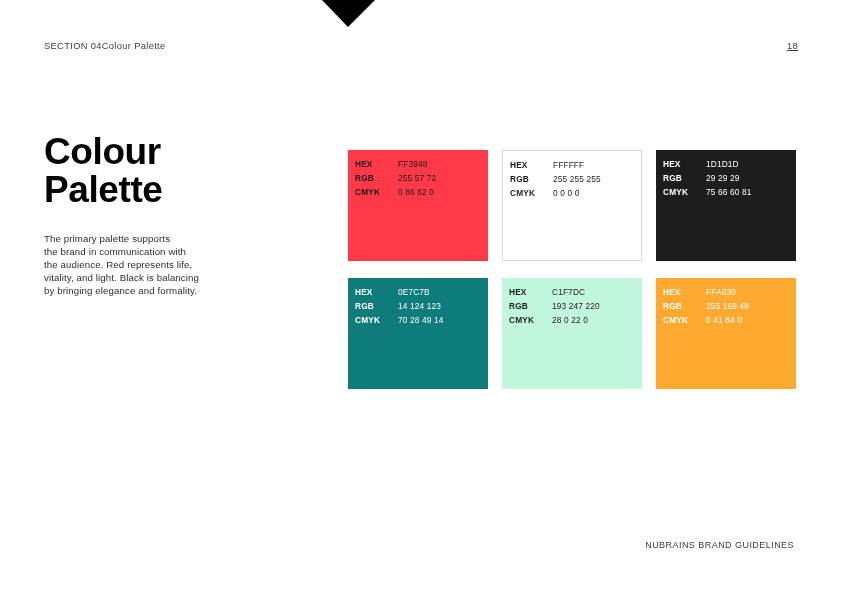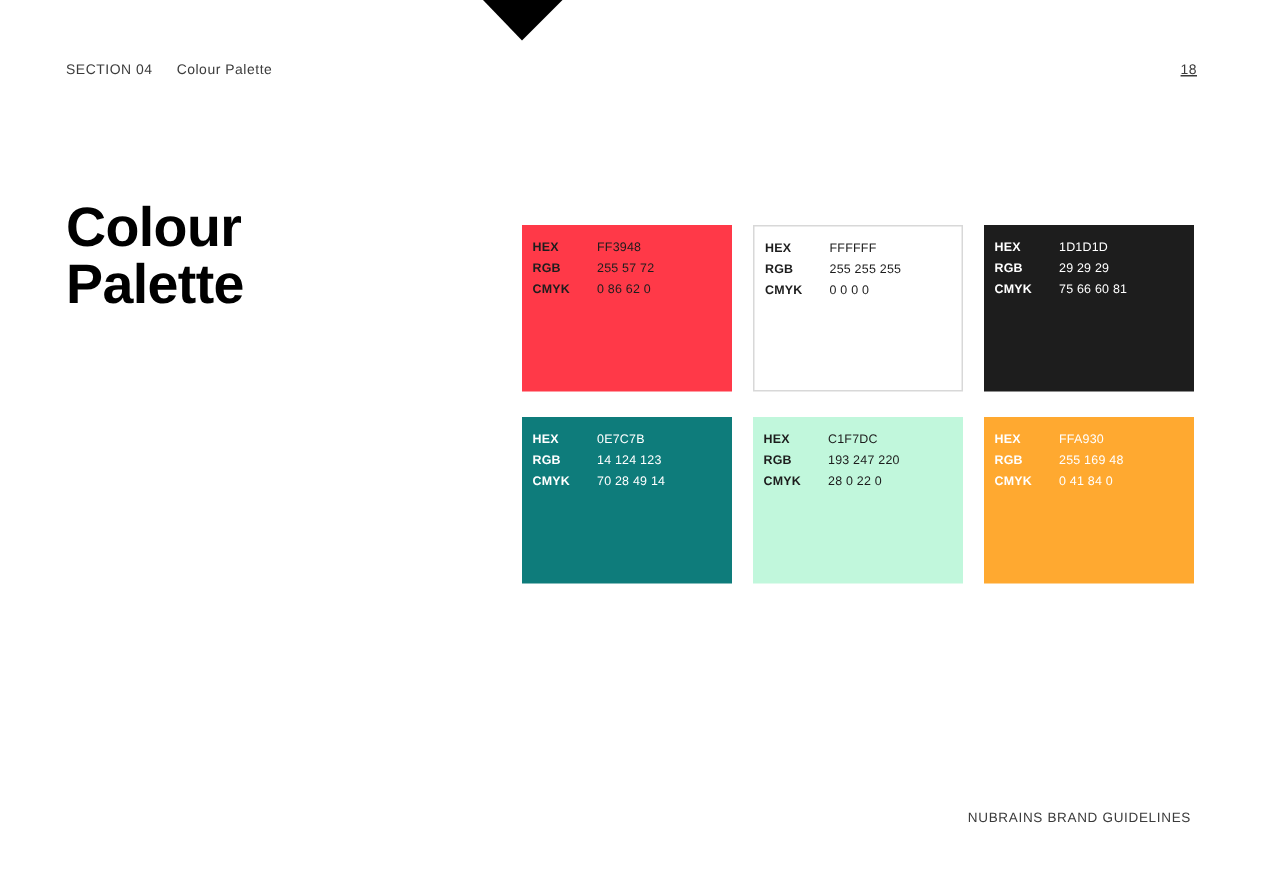--- a/index.html
+++ b/index.html
@@ -36,21 +36,21 @@
     top: 41px;
     right: 44px;
     height: 16px;
     display: flex;
     align-items: baseline;
     justify-content: space-between;
   }
   .header-left {
     display: flex;
     align-items: baseline;
-    gap: 16px;
+    gap: 0;
     font-size: 9.3px;
     letter-spacing: 0.35px;
     color: #3b3b3b;
   }
   .header-section-num { white-space: nowrap; }
   .header-section-name { white-space: nowrap; }
   .page-number {
     font-size: 9.3px;
     letter-spacing: 0.3px;
     color: #3b3b3b;
@@ -149,20 +149,25 @@
   <div class="header-left">
     <span class="header-section-num">SECTION 04</span>
     <span class="header-section-name">Colour Palette</span>
   </div>
   <div class="page-number">18</div>
 </div>
 
 <div class="left-col">
   <h1 class="page-title">Colour
 Palette</h1>
+  <p class="intro-para">The primary palette supports
+the brand in communication with
+the audience. Red represents life,
+vitality, and light. Black is balancing
+by bringing elegance and formality.</p>
 </div>
 
 <div class="palette-area" id="palette-area">
     <div class="palette-group">
       <div class="swatch-row">
         <div class="swatch" style="background: rgb(255, 57, 72); color: rgb(29, 29, 29);">
           <div class="swatch-specs">
             <div class="spec-key">HEX</div>
             <div class="spec-val">FF3948</div>
             <div class="spec-key">RGB</div>

